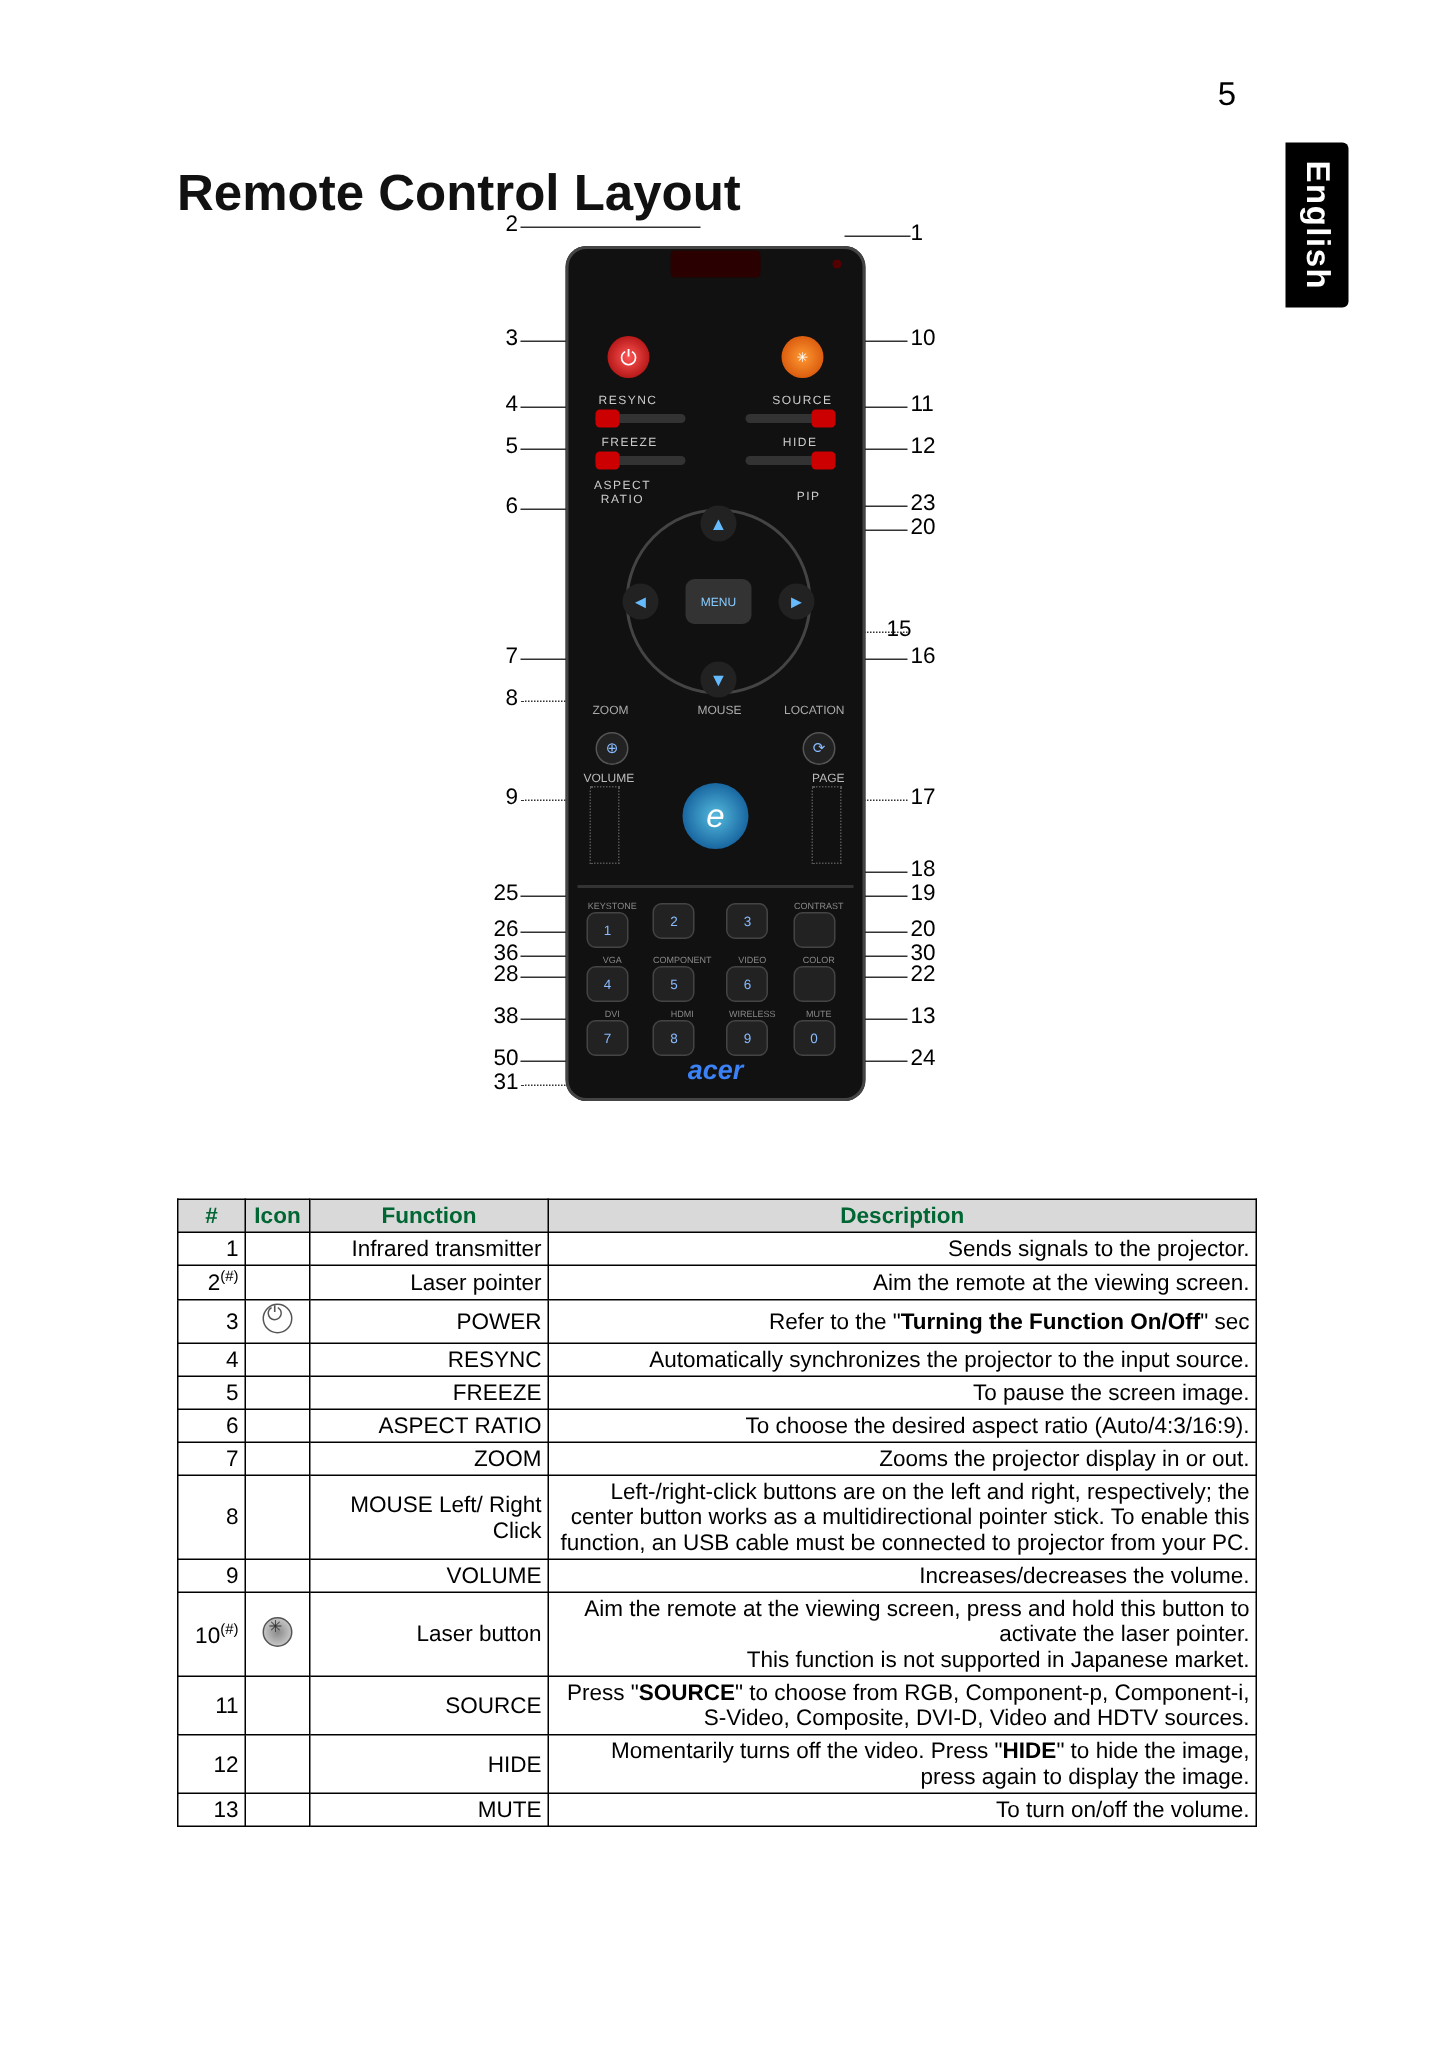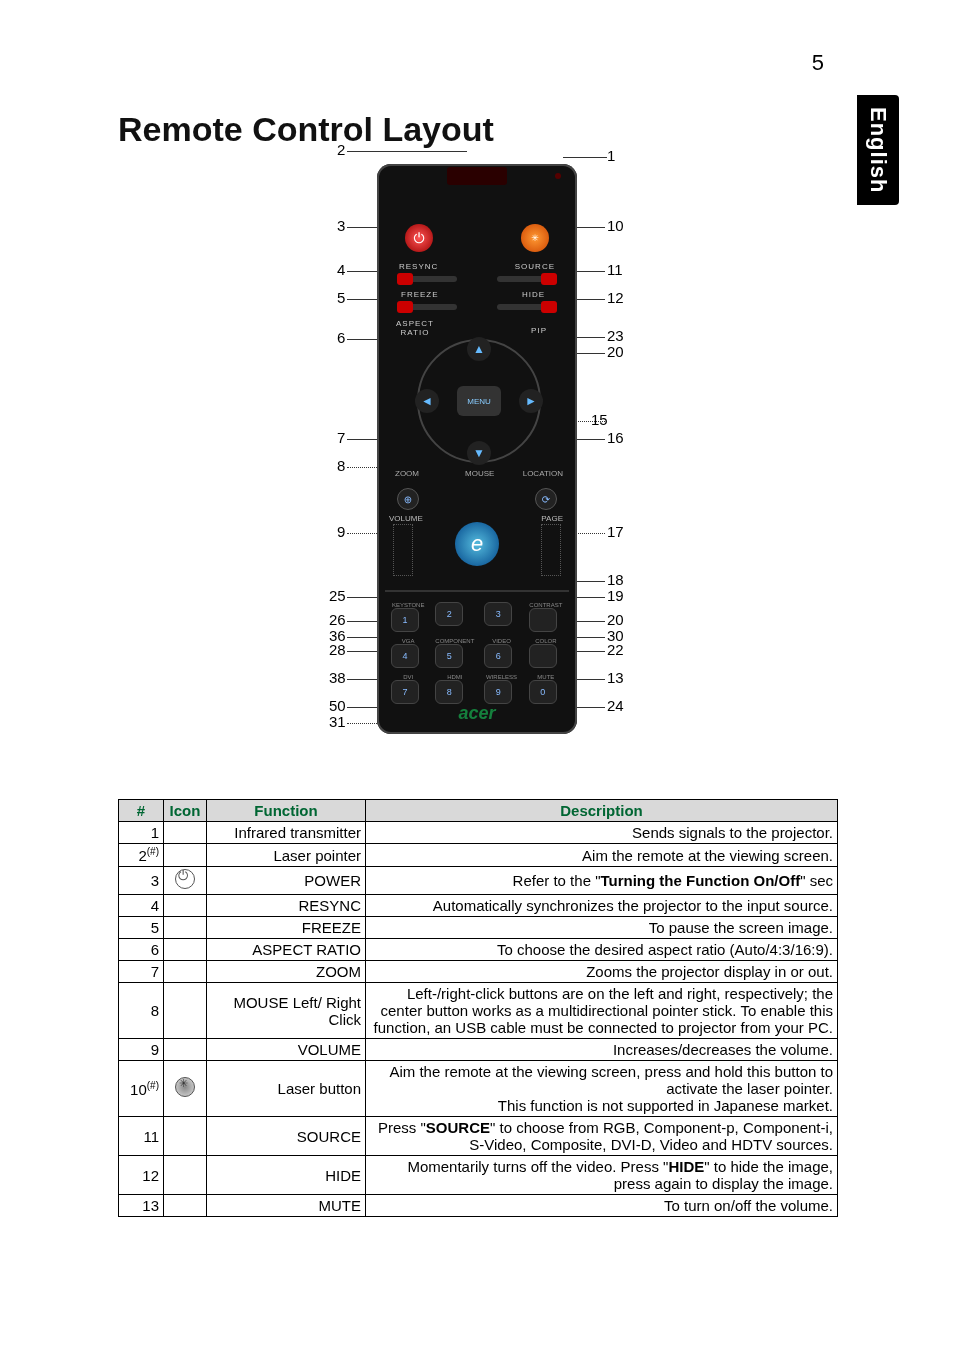--- a/index.html
+++ b/index.html
@@ -118,21 +118,21 @@
   .zoom-l{top:324px;left:20px;} .zoom-r{top:324px;right:20px;}
   .vol-lbl{position:absolute;top:350px;left:12px;font-size:8px;}
   .page-lbl{position:absolute;top:350px;right:14px;font-size:8px;}
   .e-btn{position:absolute;top:358px;left:78px;width:44px;height:44px;border-radius:50%;background:radial-gradient(#5bd,#048);display:flex;align-items:center;justify-content:center;color:#fff;font-style:italic;font-size:22px;}
   .vol-rocker{position:absolute;top:360px;left:16px;width:18px;height:50px;border:1px dotted #555;}
   .page-rocker{position:absolute;top:360px;right:16px;width:18px;height:50px;border:1px dotted #555;}
   .key-divider{position:absolute;top:426px;left:8px;right:8px;height:2px;background:#333;}
   .key-grid{position:absolute;top:438px;left:14px;right:14px;display:grid;grid-template-columns:repeat(4,1fr);gap:6px 10px;}
   .key{width:26px;height:22px;background:#222;border-radius:6px;border:1px solid #444;color:#8bf;font-size:9px;display:flex;align-items:center;justify-content:center;}
   .klabel{font-size:6px;color:#888;text-align:center;}
-  .acer-logo{position:absolute;bottom:10px;left:0;right:0;text-align:center;color:#15803d;font-weight:bold;font-style:italic;font-size:18px;}
+  .acer-logo{position:absolute;bottom:10px;left:0;right:0;text-align:center;color:#3b82f6;font-weight:bold;font-style:italic;font-size:18px;}
 
   .callout-line{position:absolute;background:#333;height:1px;}
   .callout-num{position:absolute;font-size:15px;color:#000;}
 
   
   .func-table {
     margin: 0 118px;
     border-collapse: collapse;
     width: 720px;
     font-size: 15px;

